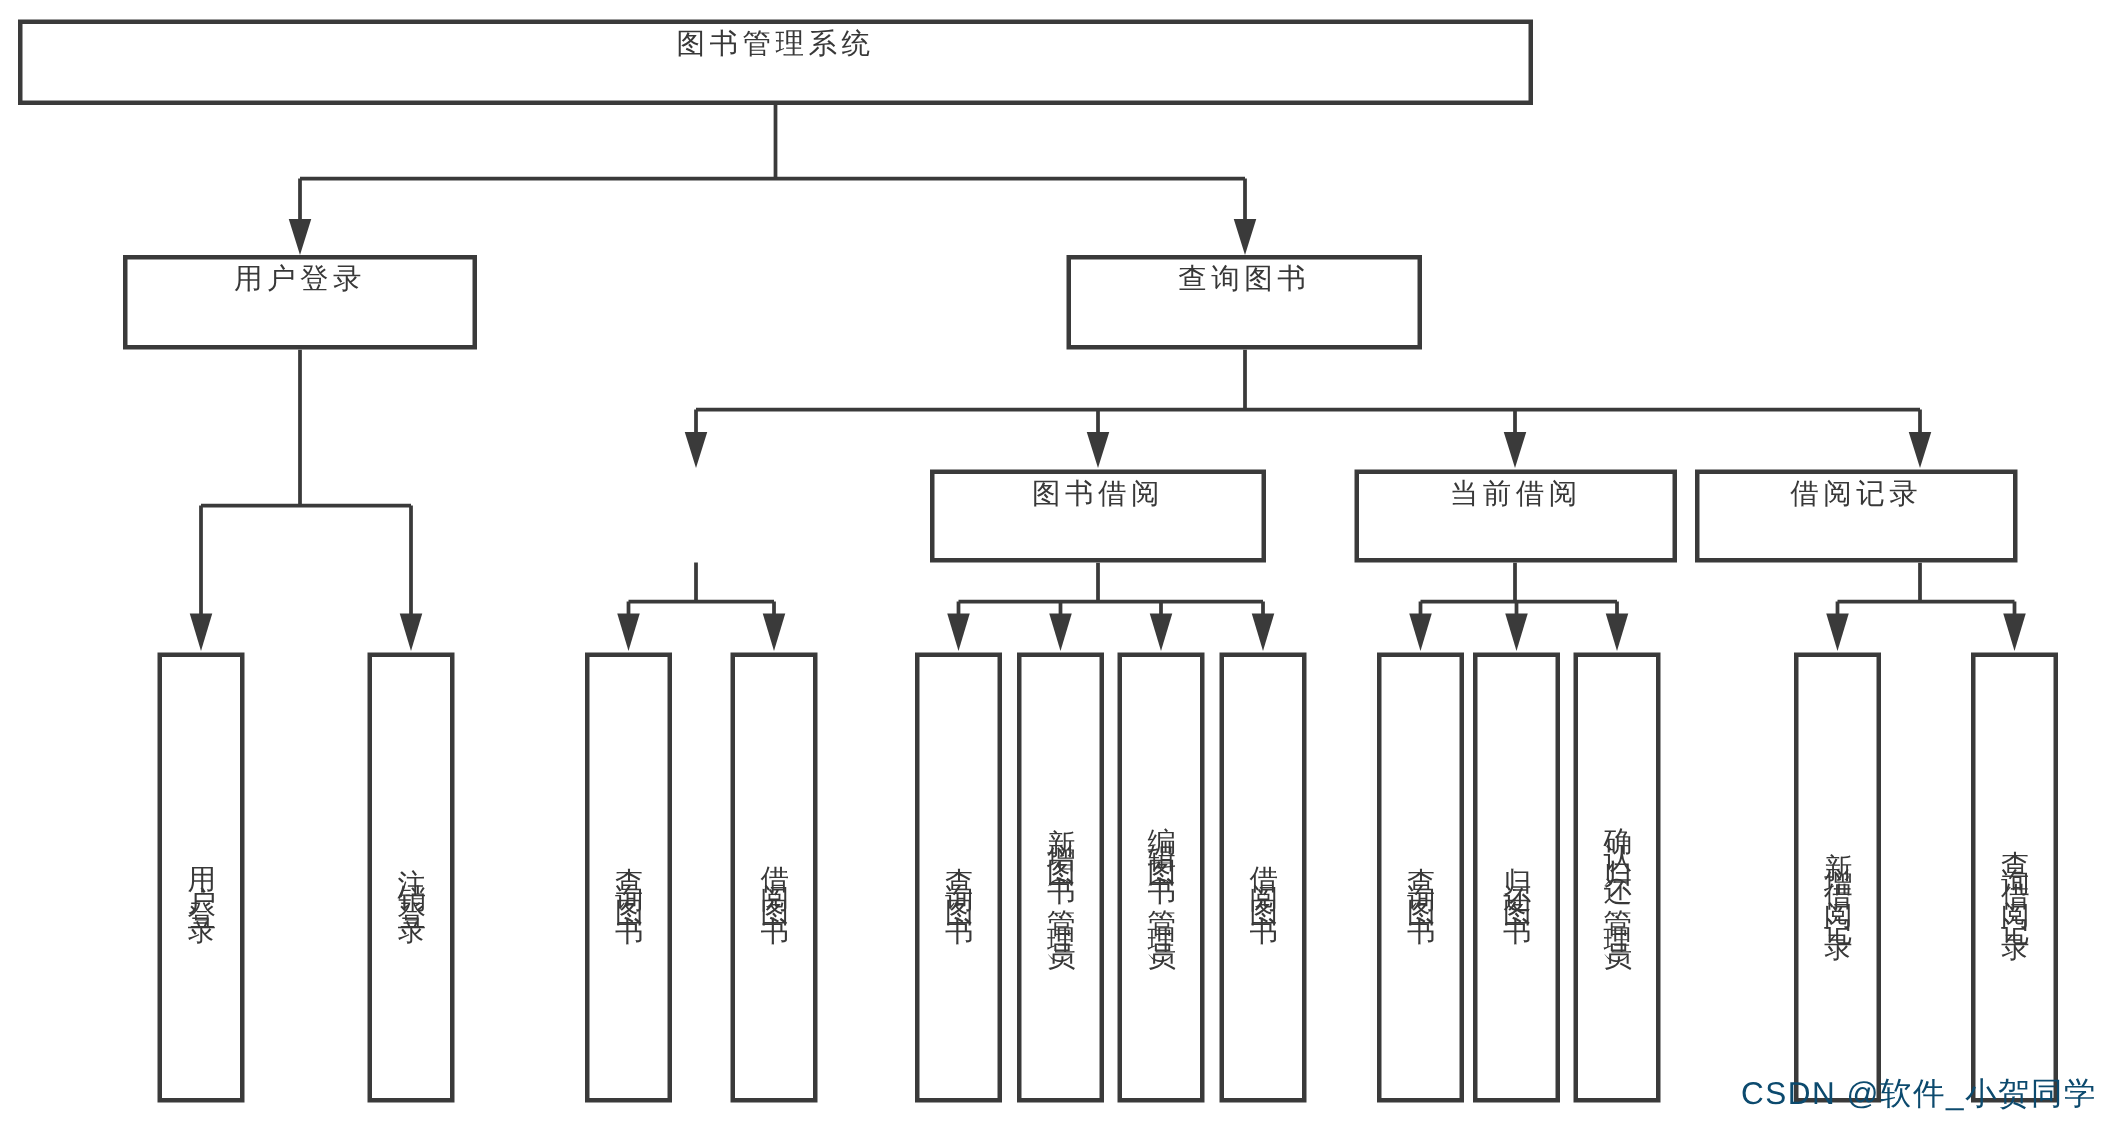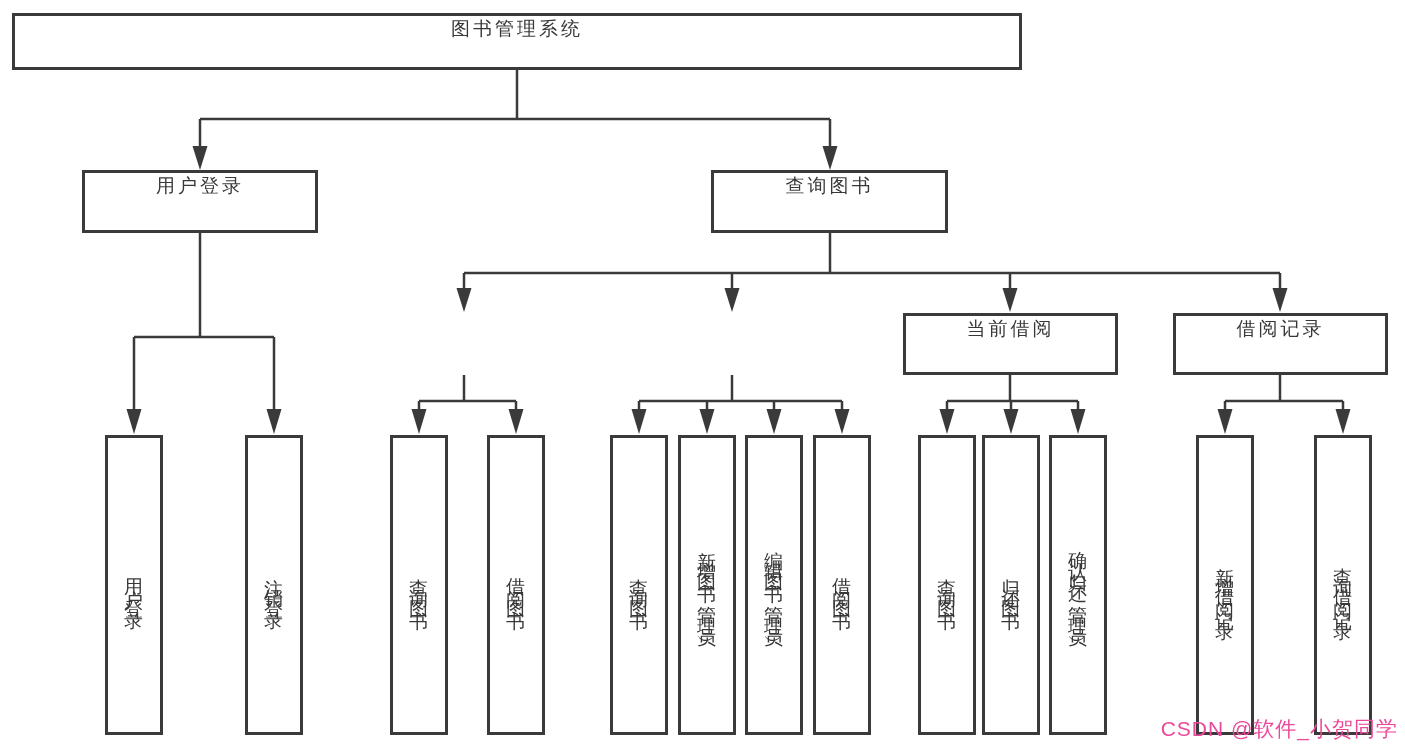--- a/index.html
+++ b/index.html
@@ -23,21 +23,21 @@
     position:absolute;box-sizing:border-box;
     border:3px solid #3a3a3a;background:#ffffff;
     display:flex;align-items:center;justify-content:center;
     writing-mode:vertical-rl;text-orientation:mixed;
     font-size:19px;letter-spacing:11px;line-height:1;
     z-index:2;
     top:435px;height:300px;width:58px;
   }
   .watermark{
     position:absolute;right:7px;bottom:4px;
-    font-size:21px;color:#ec4899;letter-spacing:1px;
+    font-size:21px;color:#0c4a6e;letter-spacing:1px;
     z-index:3;white-space:nowrap;
   }
 </style>
 </head>
 <body>
 
 <div class="stage">
 
   <svg class="wires" width="1405" height="747" viewBox="0 0 1405 747" aria-hidden="true">
     <g stroke="#3a3a3a" stroke-width="2.5" fill="none">
@@ -109,24 +109,27 @@
     <span>图书管理系统</span>
   </div>
 
   <div class="node" style="left:82px;top:170px;width:236px;height:63px;">
     <span>用户登录</span>
   </div>
   <div class="node" style="left:711px;top:170px;width:237px;height:63px;">
     <span>查询图书</span>
   </div>
 
+  <div class="node" style="left:620px;top:313px;width:224px;height:62px;">
+    <span>图书借阅</span>
+  </div>
   <div class="node" style="left:903px;top:313px;width:215px;height:62px;">
     <span>当前借阅</span>
   </div>
-  <div class="node" style="left:1173px;top:313px;width:215px;height:62px;">
+  <div class="node" style="left:1130px;top:313px;width:215px;height:62px;">
     <span>借阅记录</span>
   </div>
 
   <div class="leaf" style="left:105px;">
     <span>用户登录</span>
   </div>
   <div class="leaf" style="left:245px;">
     <span>注销登录</span>
   </div>
 

